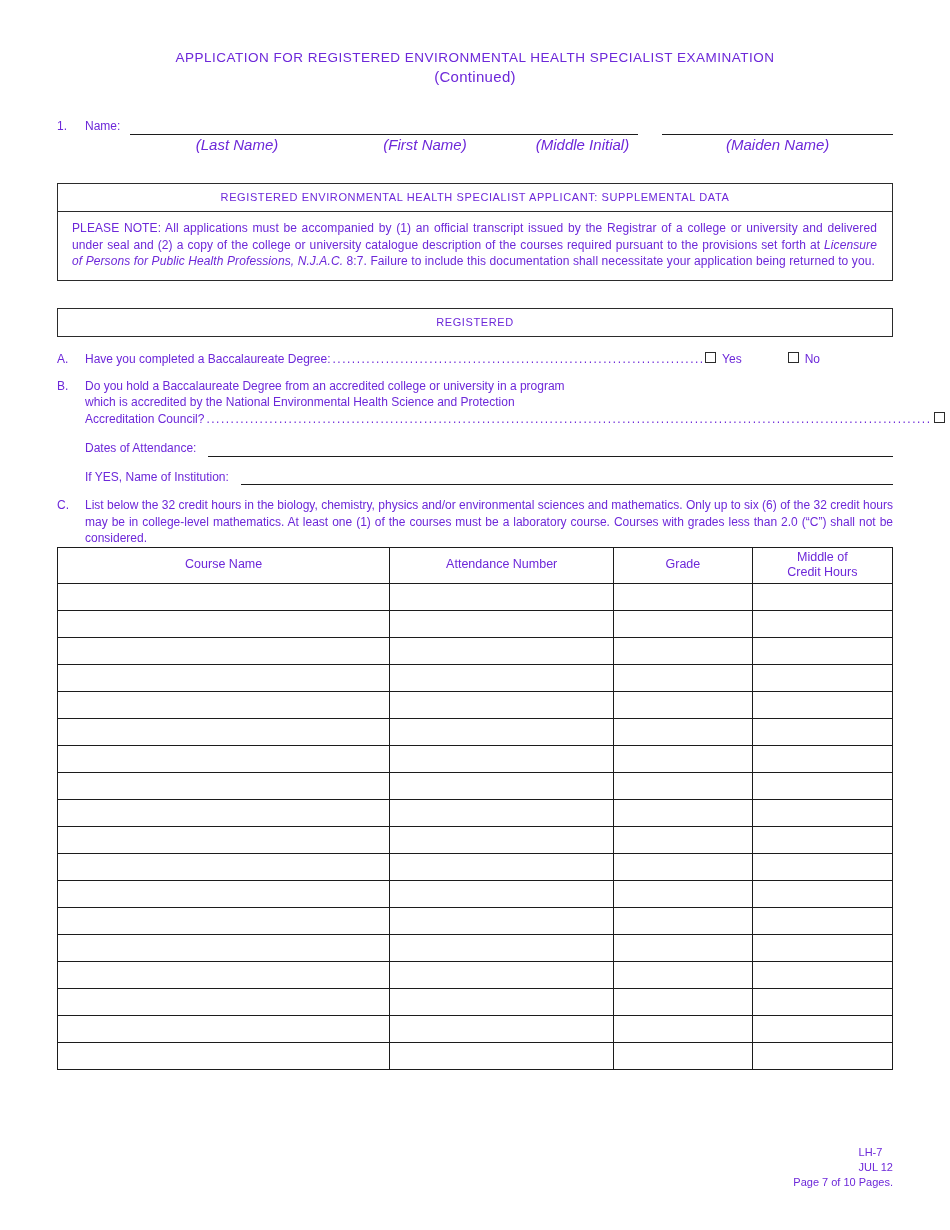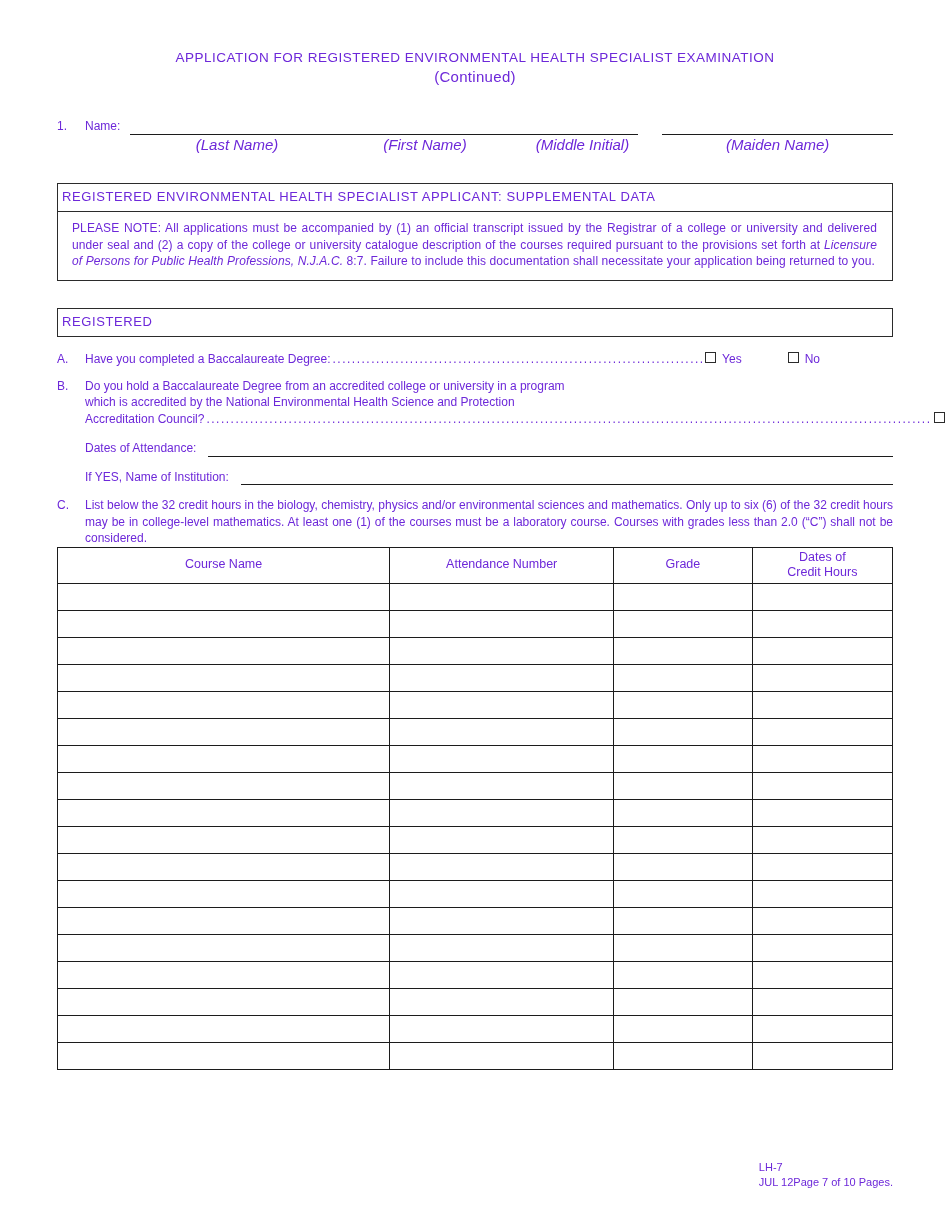--- a/index.html
+++ b/index.html
@@ -26,21 +26,21 @@
   .u-line { border-bottom: 1px solid #1c1c1c; height: 16px; }
   .ul-label {
     position: absolute; top: 18px; transform: translateX(-50%);
     font-style: italic; font-size: 15px; white-space: nowrap;
   }
   .pos-last { left: 21%; } .pos-first { left: 58%; } .pos-middle { left: 89%; } .pos-maiden { left: 50%; }
 
   
   .supplemental-box { margin-top: 48px; border: 1px solid #2b2b2b; }
   .section-header {
-    text-align: left; font-size: 13px; letter-spacing: 0.6px;
+    text-align: center; font-size: 11px; letter-spacing: 0.6px;
     padding: 5px 4px 6px 4px;
   }
   .supplemental-box .section-header { border-bottom: 1px solid #2b2b2b; }
   .note-body { padding: 8px 15px 10px 14px; text-align: justify; letter-spacing: 0.1px; }
   .note-italic { font-style: italic; }
 
   .education-box { margin-top: 27px; border: 1px solid #2b2b2b; }
 
   
   .q-row { display: flex; align-items: baseline; padding-right: 73px; }
@@ -76,22 +76,22 @@
   .course-table th, .course-table td { border: 1px solid #1c1c1c; }
   .course-table th {
     font-weight: normal; font-size: 12.5px; text-align: center; vertical-align: middle;
     height: 36px; white-space: pre-line; line-height: 15.5px; padding: 2px;
   }
   .course-table td { height: 27px; padding: 0 6px; }
 
   
   .footer {
     position: absolute; left: 57px; right: 57px; bottom: 40px;
-    display: flex; justify-content: flex-end; align-items: flex-end;
-    font-size: 11px; line-height: 15px;
+    display: flex; justify-content: center; align-items: flex-end;
+    font-size: 11px; line-height: 15px; flex-direction: column;
   }
 </style>
 </head>
 <body>
 
 <div class="page">
 
   <div class="title-block">
     <div class="title-line1">APPLICATION FOR REGISTERED ENVIRONMENTAL HEALTH SPECIALIST EXAMINATION</div>
     <div class="title-line2">(Continued)</div>
@@ -169,21 +169,21 @@
         <col class="c1">
         <col class="c2">
         <col class="c3">
         <col class="c4">
       </colgroup>
     <thead>
       <tr>
         <th>Course Name</th>
         <th>Attendance Number</th>
         <th>Grade</th>
-        <th>Dates of
+        <th>Middle of
 Credit Hours</th>
       </tr>
     </thead>
     <tbody>
         <tr>
           <td></td>
           <td></td>
           <td></td>
           <td></td>
         </tr>

